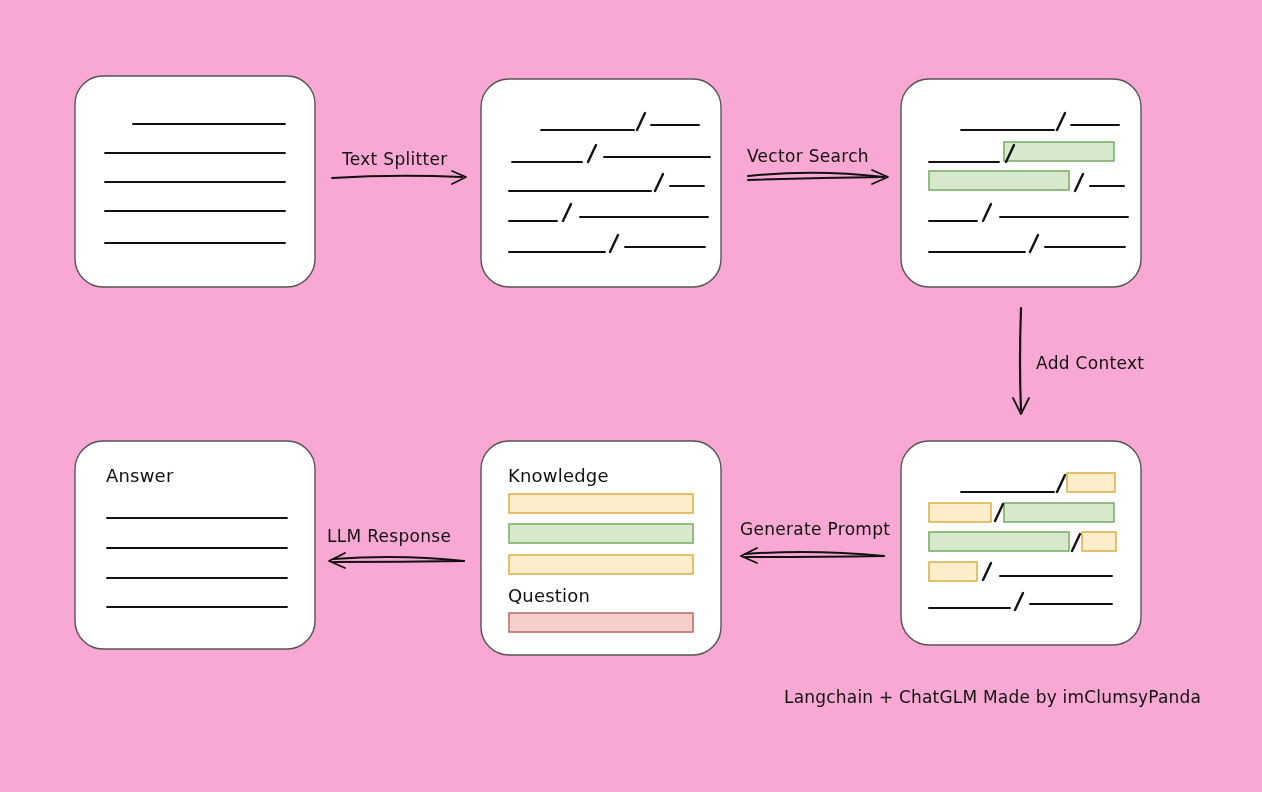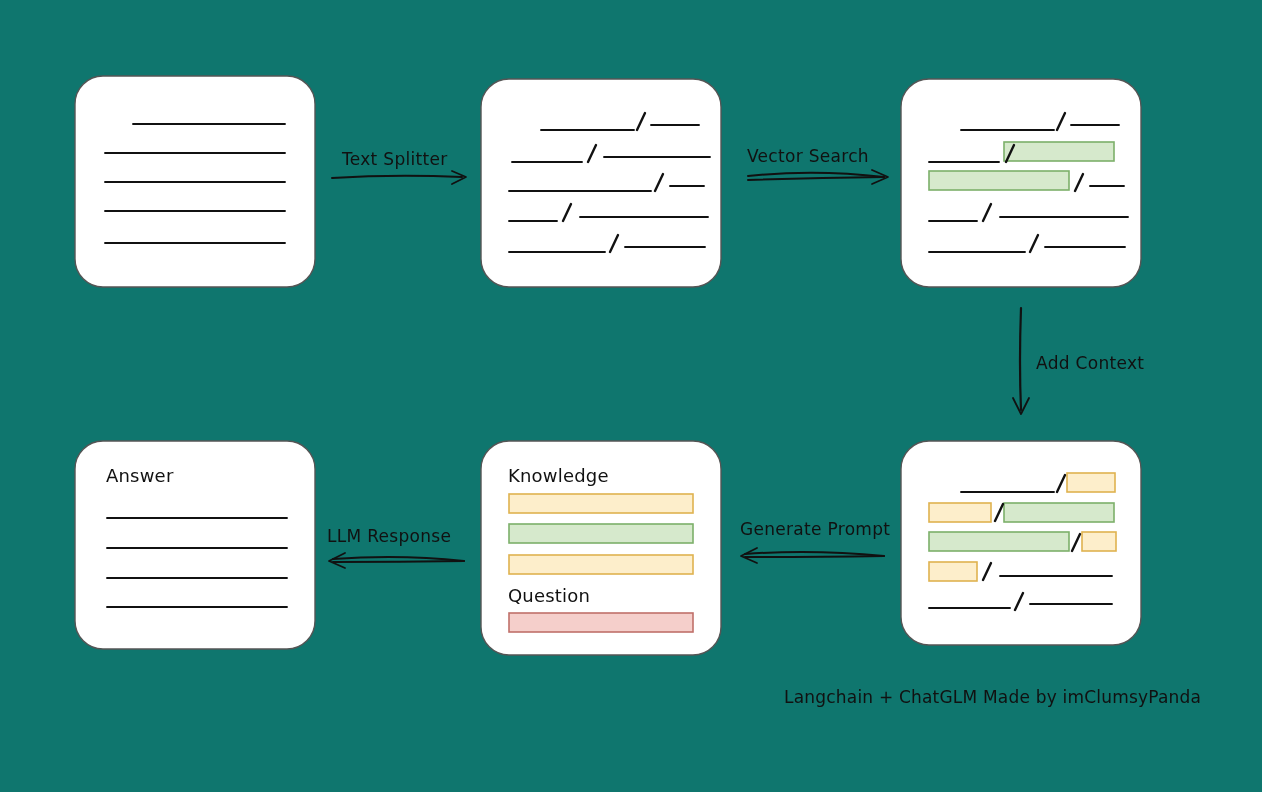--- a/index.html
+++ b/index.html
@@ -8,21 +8,21 @@
     padding: 0;
     background: #ffffff;
   }
   body {
     font-family: "DejaVu Sans", sans-serif;
   }
   #canvas {
     position: relative;
     width: 1262px;
     height: 792px;
-    background: #0f766e;
+    background: #f9a8d4;
     overflow: hidden;
   }
   #diagram-svg {
     position: absolute;
     left: 0;
     top: 0;
   }
   .label-text {
     font-family: "DejaVu Sans", sans-serif;
     font-size: 17px;

